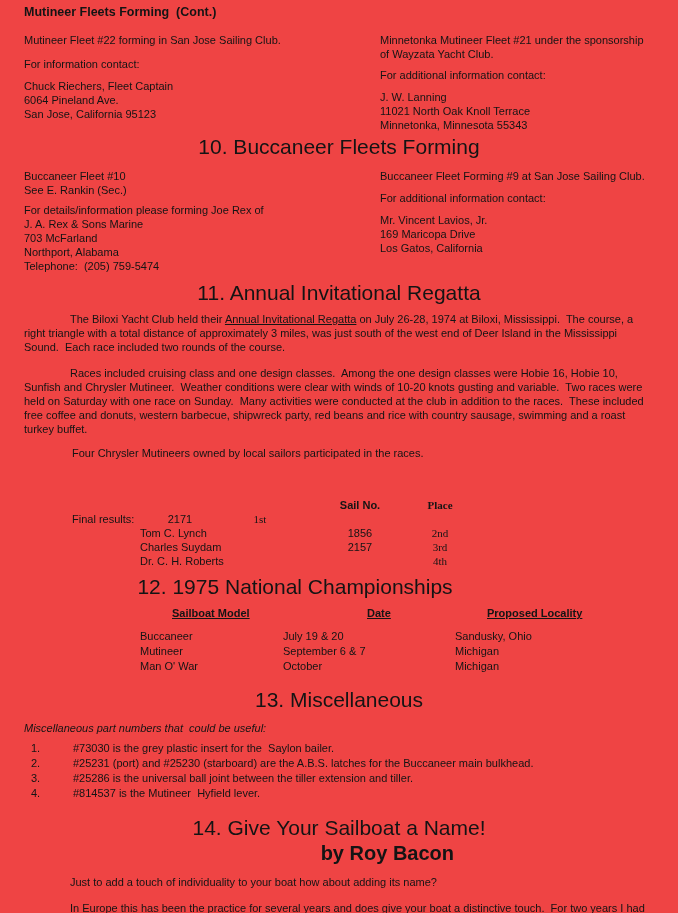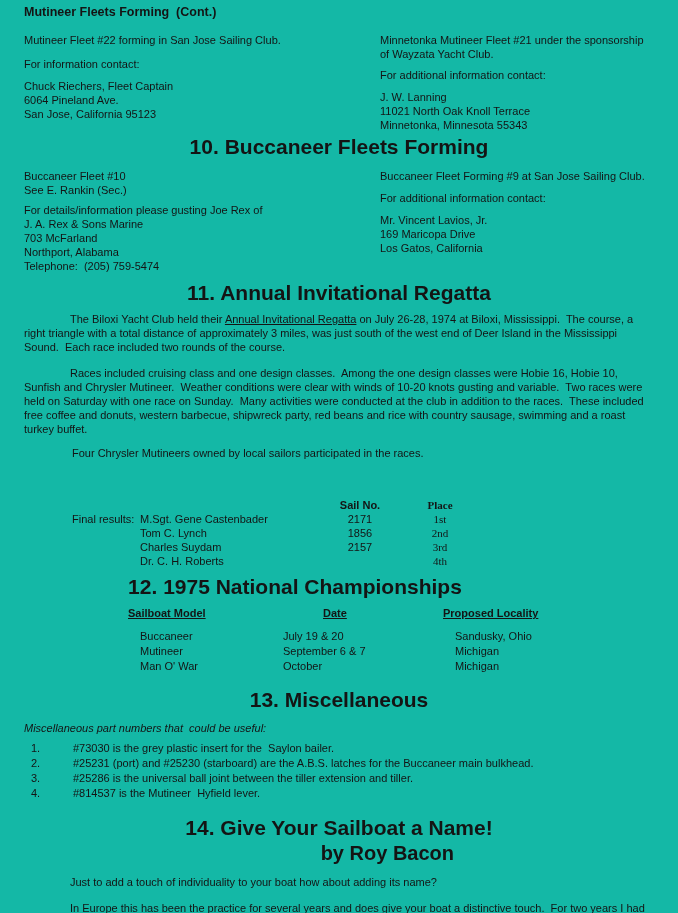--- a/index.html
+++ b/index.html
@@ -1,37 +1,37 @@
 <!DOCTYPE html>
 <html><head>
 <meta charset="utf-8">
 <style>
   html, body { margin:0; padding:0; background:#ffffff; }
   .page {
     width:678px; height:913px; box-sizing:border-box;
     padding:5px 24px 0 24px;
     font-family:"Liberation Sans", sans-serif;
     font-size:11px; line-height:14px; color:#141414;
-    background:#14b8a6; overflow:hidden;
+    background:#ef4444; overflow:hidden;
   }
   [data-bind] { white-space:pre-wrap; }
 
   .top-heading { font-size:12.5px; font-weight:bold; line-height:15px; margin-bottom:13px; }
 
   .two-col { display:flex; }
   .col-left { width:356px; }
   .col-right { flex:1; }
 
   .intro { margin:0 0 10px 0; }
   .intro-tight { margin:0 0 7px 0; }
   .contact-label { margin:0 0 8px 0; }
   .addr div { line-height:14px; }
 
   .section-heading {
-    font-size:21px; line-height:26px; font-weight:bold; text-align:center;
+    font-size:21px; line-height:26px; font-weight:normal; text-align:center;
   }
   #h10 { margin:2px 0 9px 0; }
   #h11 { margin:7px 0 6px 0; }
   #h12 { margin:6px 88px 6px 0; }
   #h13 { margin:13px 0 8px 0; }
   #h14 { margin:15px 0 2px 0; }
 
   .para { margin:0 0 12px 0; text-indent:46px; }
   .para-last { margin:0; }
   .u { text-decoration:underline; }
@@ -49,21 +49,21 @@
   
   .champ-table { margin-left:104px; margin-bottom:12px; }
   .champ-row { display:flex; line-height:15px; }
   .champ-header { margin-bottom:8px; }
   .champ-c1 { width:155px; box-sizing:border-box; }
   .champ-c2 { width:160px; box-sizing:border-box; }
   .champ-c3 { width:170px; box-sizing:border-box; }
   .champ-header .champ-c2 { padding-left:40px; }
   .champ-row.champ-body .champ-c1 { padding-left:12px; }
   .champ-row.champ-body .champ-c3 { padding-left:12px; }
-  .champ-head-txt { font-weight:bold; text-decoration:underline; }
+  .champ-head-txt { font-weight:bold; text-decoration:underline;margin-left:44px; }
 
   
   .misc-intro { margin:0 0 6px 0;font-style:italic; }
   .misc-list { margin-bottom:13px; }
   .misc-row { display:flex; line-height:14px; margin-bottom:1px; }
   .misc-num { width:49px; padding-left:7px; box-sizing:border-box; }
   .misc-text { flex:1; }
 
   .byline {
     font-size:20px; line-height:21px; font-weight:bold;
@@ -100,21 +100,21 @@
 
   <div class="section-heading" id="h10" data-bind="buccaneer.heading">10. Buccaneer Fleets Forming</div>
 
   <div class="two-col">
     <div class="col-left">
       <div class="addr">
         <div data-bind="buccaneer.left.line1">Buccaneer Fleet #10</div>
         <div data-bind="buccaneer.left.line2">See E. Rankin (Sec.)</div>
       </div>
       <div class="addr" style="margin-top:6px;">
-        <div data-bind="buccaneer.left.contact_lines.0">For details/information please gusting Joe Rex of</div>
+        <div data-bind="buccaneer.left.contact_lines.0">For details/information please forming Joe Rex of</div>
         <div data-bind="buccaneer.left.contact_lines.1">J. A. Rex &amp; Sons Marine</div>
         <div data-bind="buccaneer.left.contact_lines.2">703 McFarland</div>
         <div data-bind="buccaneer.left.contact_lines.3">Northport, Alabama</div>
         <div data-bind="buccaneer.left.contact_lines.4">Telephone:  (205) 759-5474</div>
       </div>
     </div>
     <div class="col-right">
       <div class="contact-label" data-bind="buccaneer.right.intro">Buccaneer Fleet Forming #9 at San Jose Sailing Club.</div>
       <div class="contact-label" data-bind="buccaneer.right.contact_label">For additional information contact:</div>
       <div class="addr">
@@ -135,21 +135,20 @@
 
   <div class="res-table">
     <div class="res-row res-head">
       <div class="res-label"></div>
       <div class="res-name"></div>
       <div class="res-sail" data-bind="regatta.results.col_sail">Sail No.</div>
       <div class="res-place" data-bind="regatta.results.col_place">Place</div>
     </div>
     <div class="res-row">
       <div class="res-label" data-bind="regatta.results.label">Final results:</div>
-      <div class="res-name" data-bind="regatta.results.rows.0.name">M.Sgt. Gene Castenbader</div>
       <div class="res-sail" data-bind="regatta.results.rows.0.sail">2171</div>
       <div class="res-place" data-bind="regatta.results.rows.0.place">1st</div>
     </div>
     <div class="res-row">
       <div class="res-label"></div>
       <div class="res-name" data-bind="regatta.results.rows.1.name">Tom C. Lynch</div>
       <div class="res-sail" data-bind="regatta.results.rows.1.sail">1856</div>
       <div class="res-place" data-bind="regatta.results.rows.1.place">2nd</div>
     </div>
     <div class="res-row">

